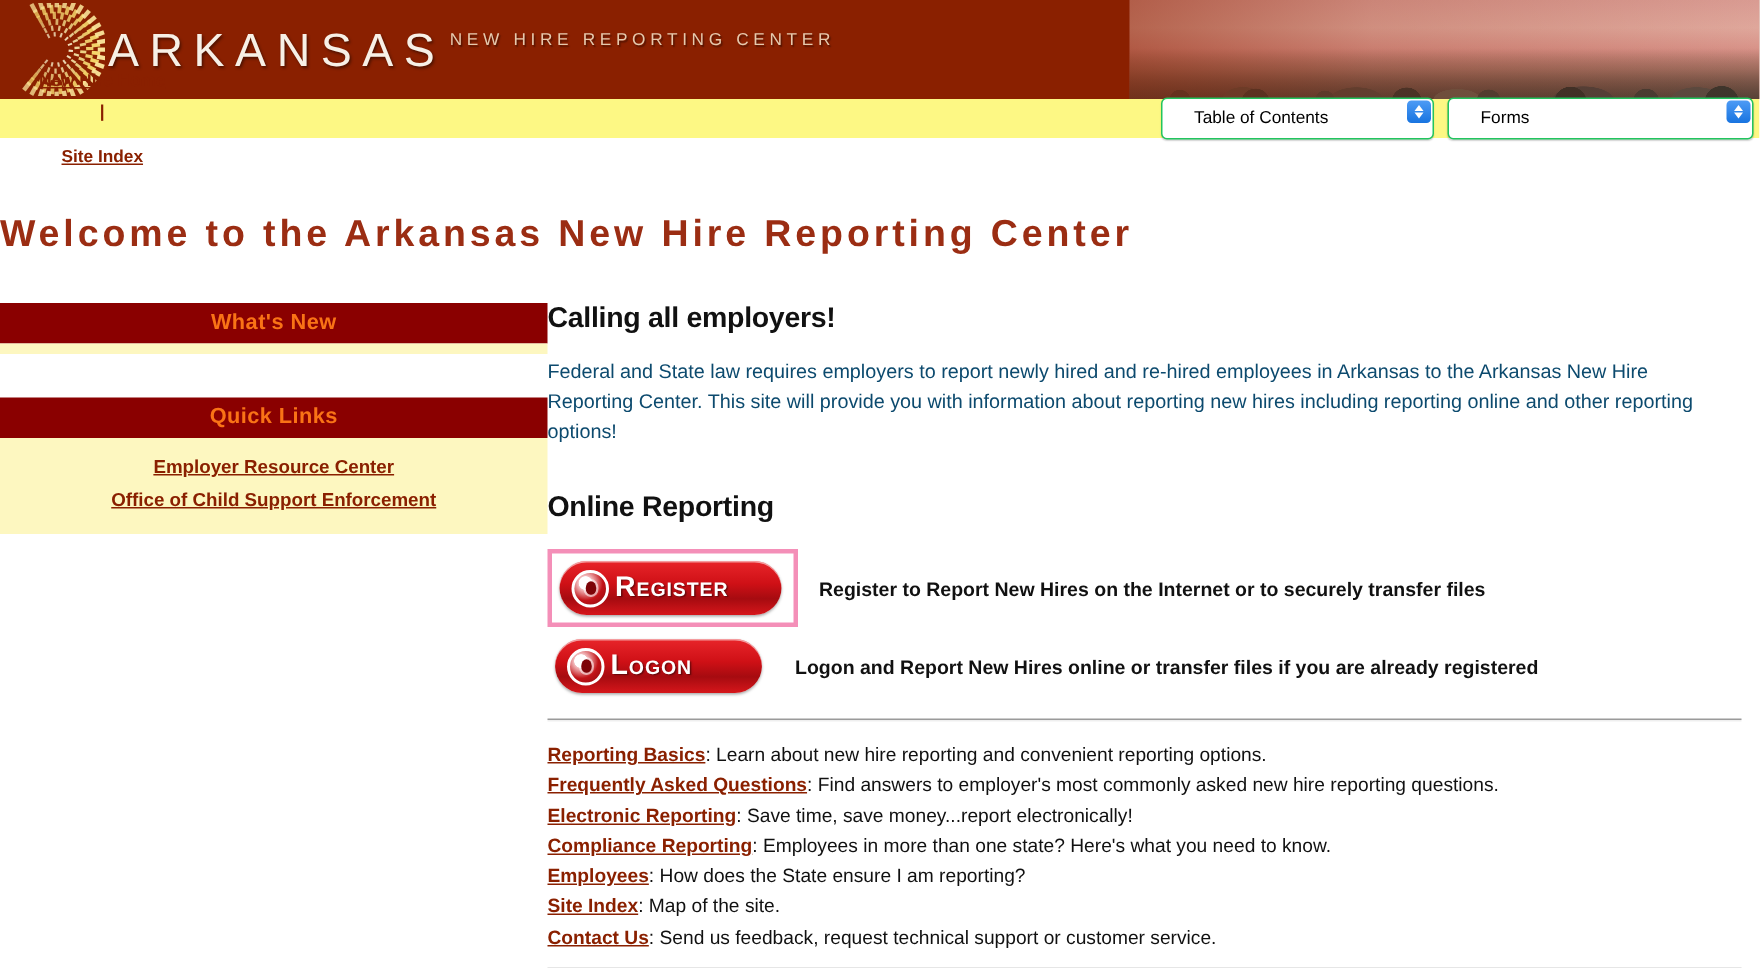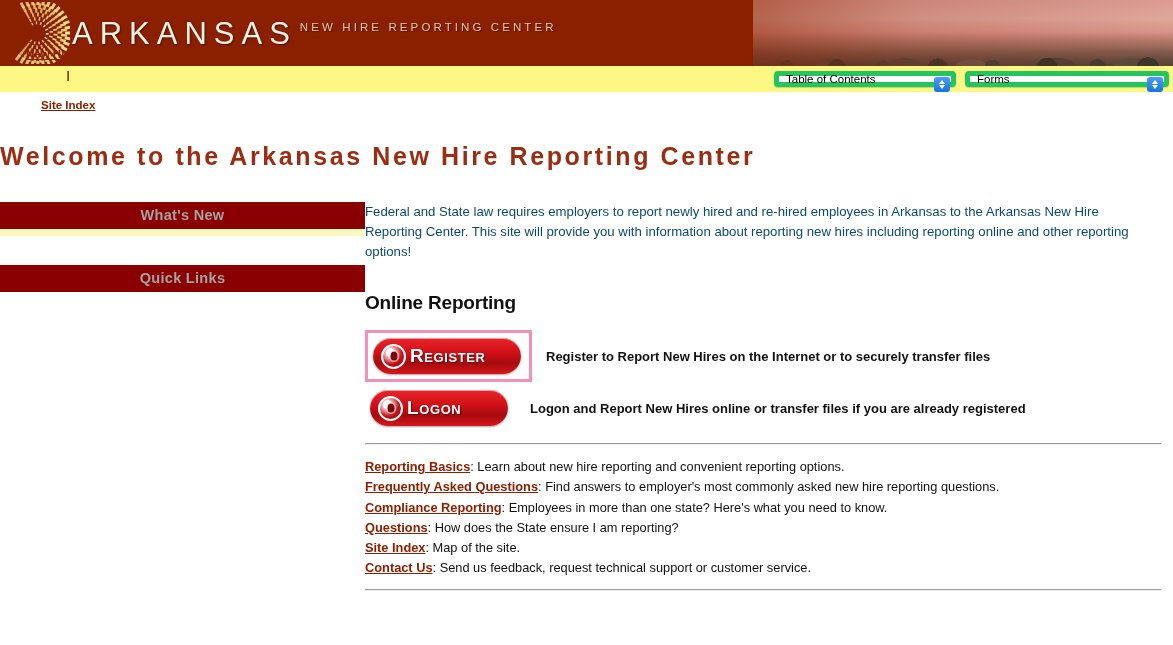--- a/index.html
+++ b/index.html
@@ -112,28 +112,28 @@
   }
   .nav-sep { color: #8a2000; font-size: 11.5px; font-weight: bold; }
   .nav-gap { width: 19px; }
   .nav-right {
     margin-left: auto;
     display: flex; align-items: center; gap: 9px;
     padding-right: 4px;
   }
   .mac-select {
     position: relative;
-    height: 16px;
+    height: 28px;
     background: #fff;
-    border: 5px solid #22c55e;
+    border: 1px solid #22c55e;
     border-radius: 4px;
     box-shadow: 0 1px 1px rgba(0,0,0,.18);
     display: flex; align-items: center;
     font-size: 11.5px; color: #000;
-    padding-left: 7px;
+    padding-left: 21px;
     cursor: pointer;
   }
   .mac-select.toc { width: 182px; }
   .mac-select.forms { width: 204px; }
   .mac-arrow {
     position: absolute; right: 1px; top: 1px;
     width: 16px; height: 15px;
     background: linear-gradient(180deg,#4d9bf5,#1874e0);
     border-radius: 3px;
     display: flex; flex-direction: column;
@@ -161,21 +161,21 @@
     align-items: flex-start;
     padding-top: 31px;
   }
   .sidebar { width: 365px; flex: none; }
   .content { flex: 1; padding-right: 0px; }
 
   
   .panel { margin: 0 0 0 0; }
   .panel-head {
     background: #8a0000;
-    color: #a3a3a3;
+    color: #f97316;
     font-size: 14.5px;
     font-weight: bold;
     text-align: center;
     padding: 5px 0 6px 0;
     letter-spacing: .3px;
   }
   .panel-body { background: #fdf7c0; }
   .panel-body.whatsnew { height: 7px; }
   .panel-body.quicklinks { padding: 8px 0 12px 0; }
   .panel-spacer { height: 29px; }
@@ -451,24 +451,29 @@
   <aside class="sidebar">
     <section class="panel">
       <div class="panel-head">What's New</div>
       <div class="panel-body whatsnew"></div>
     </section>
 
     <div class="panel-spacer"></div>
 
     <section class="panel">
       <div class="panel-head">Quick Links</div>
+      <div class="panel-body quicklinks">
+        <span class="ql-link">Employer Resource Center</span>
+        <span class="ql-link">Office of Child Support Enforcement</span>
+      </div>
     </section>
   </aside>
 
   <main class="content">
+    <h2 class="sec">Calling all employers!</h2>
     <p class="intro">Federal and State law requires employers to report newly hired and re-hired employees in Arkansas to the Arkansas New Hire Reporting Center. This site will provide you with information about reporting new hires including reporting online and other reporting options!</p>
 
     <h2 class="sec online">Online Reporting</h2>
 
     <div class="reg-row">
       <span class="btn-focus">
         <span class="pill register">
           <span class="pill-seal"></span>
           <span class="pill-label">Register</span>
         </span>
@@ -489,24 +494,27 @@
     <hr class="rule">
 
     <ul class="linklist">
       <li>
         <a>Reporting Basics</a><span>: Learn about new hire reporting and convenient reporting options.</span>
       </li>
       <li>
         <a>Frequently Asked Questions</a><span>: Find answers to employer's most commonly asked new hire reporting questions.</span>
       </li>
       <li>
+        <a>Electronic Reporting</a><span>: Save time, save money...report electronically!</span>
+      </li>
+      <li>
         <a>Compliance Reporting</a><span>: Employees in more than one state? Here's what you need to know.</span>
       </li>
       <li>
-        <a>Questions</a><span>: How does the State ensure I am reporting?</span>
+        <a>Employees</a><span>: How does the State ensure I am reporting?</span>
       </li>
       <li>
         <a>Site Index</a><span>: Map of the site.</span>
       </li>
       <li>
         <a>Contact Us</a><span>: Send us feedback, request technical support or customer service.</span>
       </li>
     </ul>
 
     <hr class="rule after-links">

